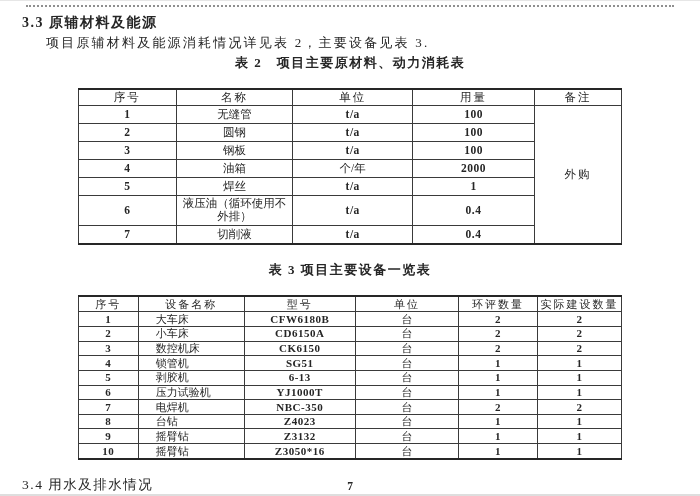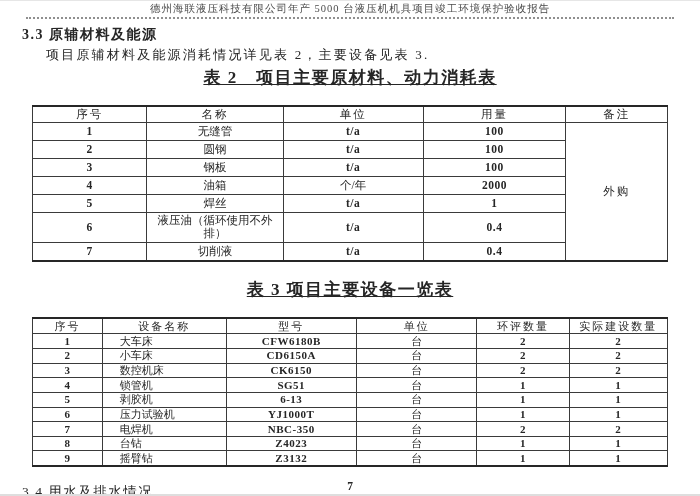--- a/index.html
+++ b/index.html
@@ -14,28 +14,28 @@
   .doc-header{
     text-align:center;font-size:10.5px;line-height:12px;color:#4b4b4b;
     letter-spacing:1px;white-space:nowrap;
   }
   .dash-rule{border-top:2px dotted #8f8f8f;margin:2px 4px 0;height:0;}
 
   .h33{font-size:14px;font-weight:bold;margin:7px 0 2px;letter-spacing:1.5px;}
   .intro{margin:1px 0 2px 24px;font-size:13px;letter-spacing:2.2px;font-family:Liberation Serif, serif;}
 
   .caption{
-    text-align:center;font-weight:bold;font-size:17px;
-    letter-spacing:1.5px;margin:2px 0 14px;text-decoration:underline;
+    text-align:center;font-weight:bold;font-size:13px;
+    letter-spacing:1.5px;margin:2px 0 14px;
   }
   .caption2{margin-top:1px;}
 
   table{
     border-collapse:collapse;table-layout:fixed;
-    width:636px;margin:16px auto;
+    width:544px;margin:16px auto;
     border:1.5px solid #262626;border-top-width:2px;border-bottom-width:2px;
   }
   th,td{
     border:1px solid #3a3a3a;text-align:center;vertical-align:middle;
     font-size:11.5px;line-height:1.15;padding:1px 2px;
     overflow:hidden;
   }
   th{font-weight:normal;letter-spacing:2px;}
   .t2 td{height:15px;}
   .t3 th{height:12px;font-size:11px;}
@@ -50,21 +50,20 @@
     position:absolute;bottom:4px;left:0;width:100%;
     text-align:center;font-weight:bold;font-size:11.5px;
   }
 </style>
 </head>
 <body>
 
 <div class="page">
   <div class="edge-top"></div>
 
-  <div class="doc-header">德州海联液压科技有限公司年产 5000 台液压机机具项目竣工环境保护验收报告</div>
   <div class="dash-rule"></div>
 
   <div class="h33">3.3 原辅材料及能源</div>
   <div class="intro">项目原辅材料及能源消耗情况详见表 2，主要设备见表 3.</div>
 
   <div class="caption caption2">表 2　项目主要原材料、动力消耗表</div>
   <table class="t2">
     <colgroup>
       <col style="width:18%">
         <col style="width:21.5%">
@@ -214,20 +213,28 @@
           <td class="lat">1</td>
         </tr>
         <tr>
           <td class="lat">9</td>
           <td class="left">摇臂钻</td>
           <td class="lat">Z3132</td>
           <td>台</td>
           <td class="lat">1</td>
           <td class="lat">1</td>
         </tr>
+        <tr>
+          <td class="lat">10</td>
+          <td class="left">摇臂钻</td>
+          <td class="lat">Z3050*16</td>
+          <td>台</td>
+          <td class="lat">1</td>
+          <td class="lat">1</td>
+        </tr>
       </tbody>
   </table>
 
   <div class="h34">3.4 用水及排水情况</div>
   <div class="h341">3.4.1  用水</div>
 
   <div class="page-number">7</div>
 
   <div class="edge-bottom"></div>
 </div>

